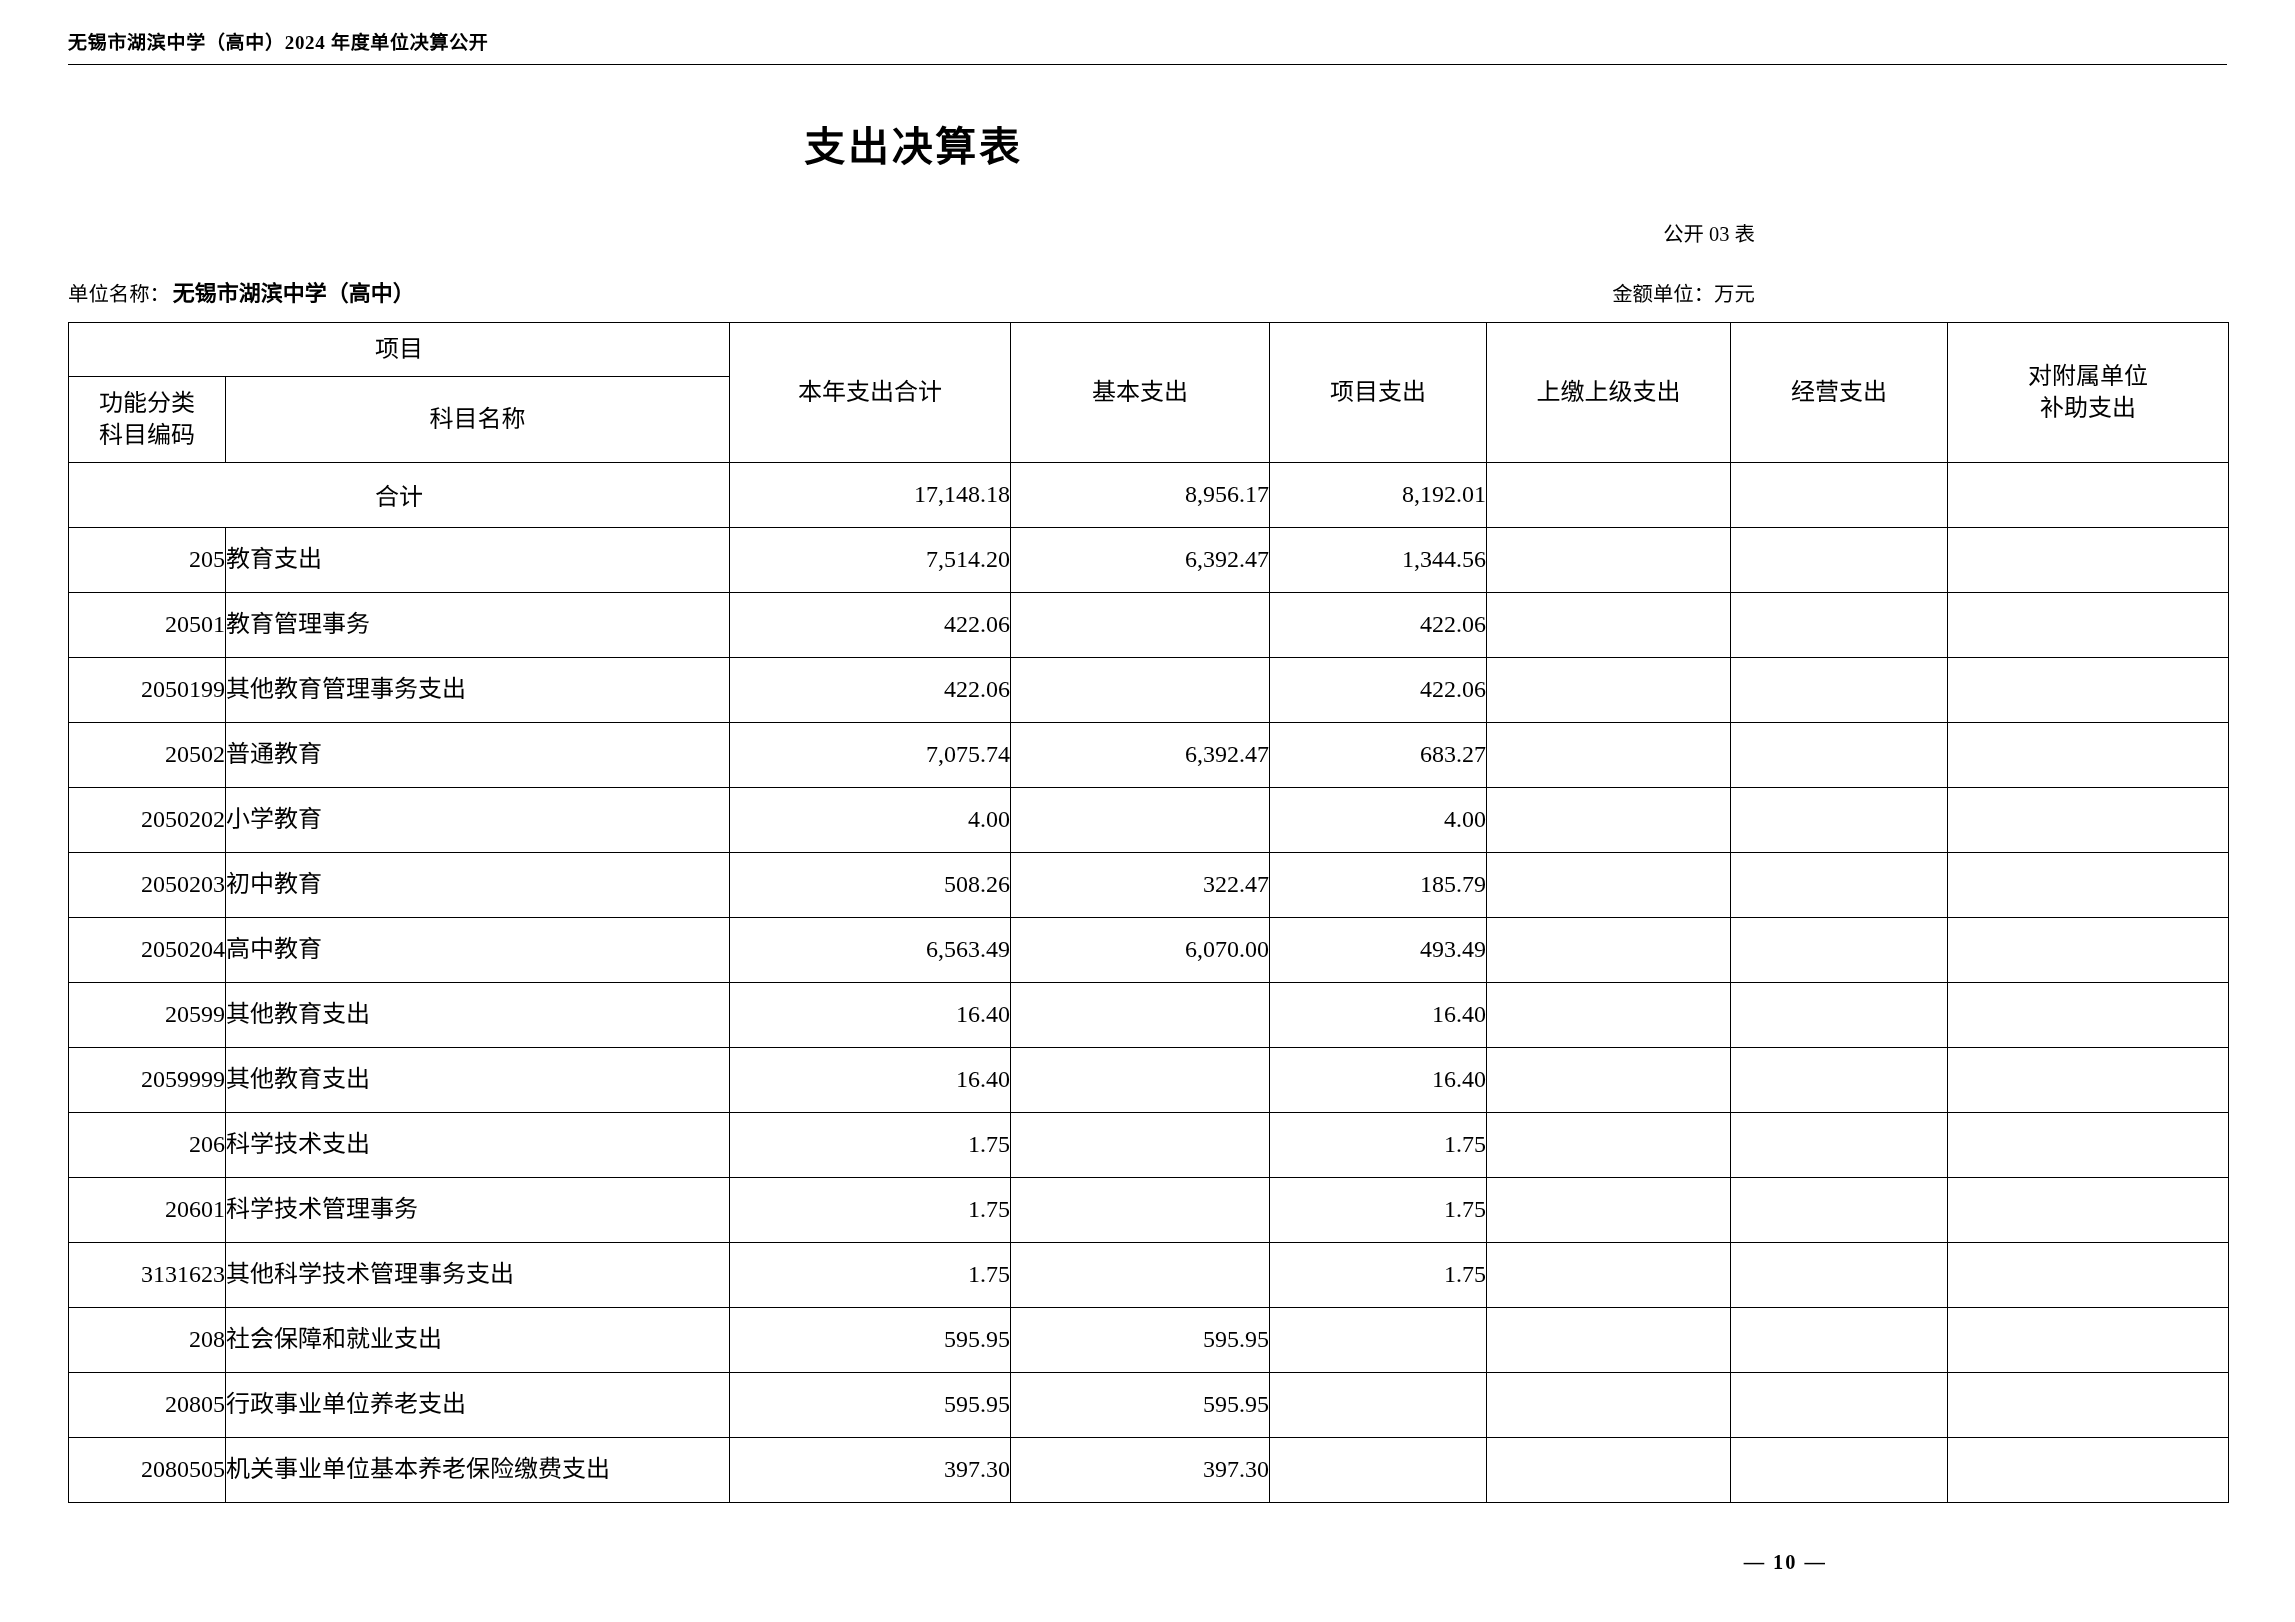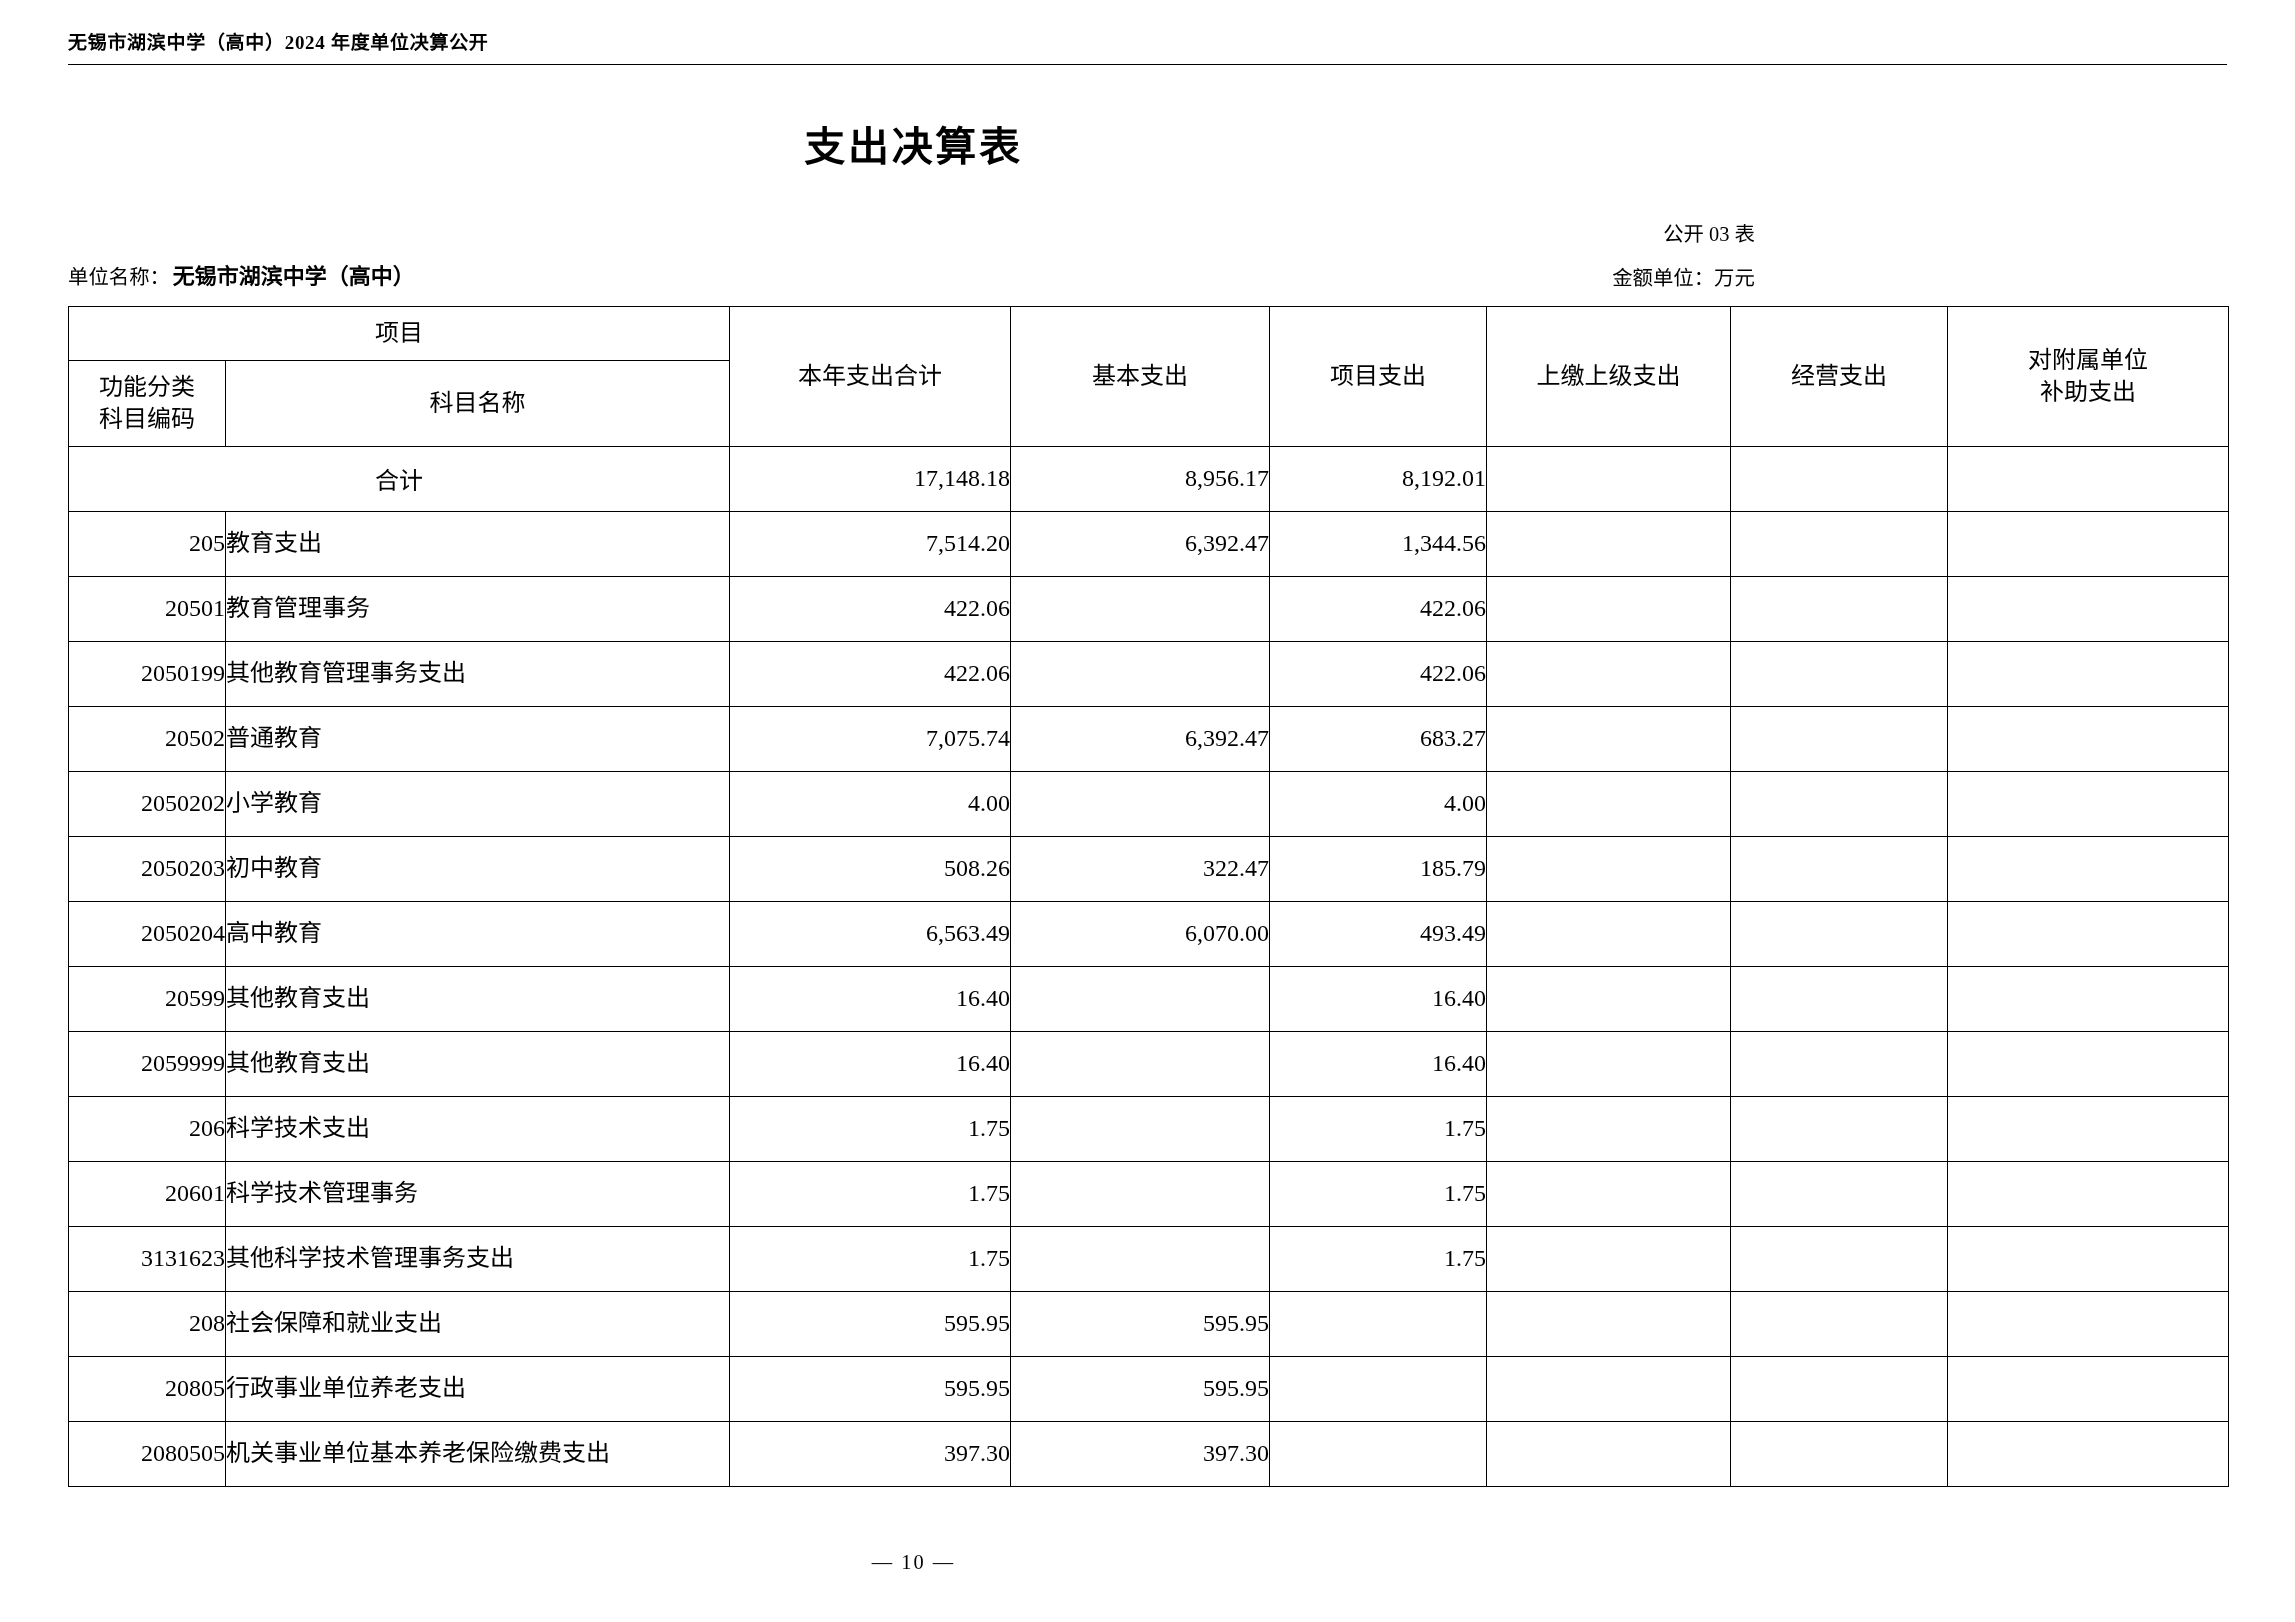--- a/index.html
+++ b/index.html
@@ -52,24 +52,23 @@
     text-align: right;
     font-size: 20.4px;
     margin-top: 44px;
     padding-right: 4.1px;
   }
 
   .meta-row {
     display: flex;
     justify-content: space-between;
     align-items: flex-end;
-    margin-top: 11px;
+    margin-top: 28px;
     font-size: 20.4px;
     padding-right: 4.1px;
-    font-family: Liberation Mono, monospace;
   }
   .meta-left { display: flex; align-items: baseline; }
   .meta-left .label { font-size: 20.4px; }
   .meta-left .value { font-size: 22px; font-weight: bold; margin-left: 2.7px; }
 
   
   table.fin {
     border-collapse: collapse;
     margin-top: 15px;
     width: 2159px;
@@ -120,23 +119,24 @@
   .ind2 { padding-left: 82px; }
 
   .tall { height: 91px; }
 
   
   .footer {
     position: absolute;
     left: 0;
     right: 0;
     bottom: 49px;
-    text-align: center;
+    text-align: right;
     font-size: 20.4px;
     letter-spacing: 2px;
+    font-weight: bold;
   }
 </style>
 </head>
 <body>
 
 <div class="page">
 
   <div class="header-line">无锡市湖滨中学（高中）2024 年度单位决算公开</div>
   <div class="header-rule"></div>
 

